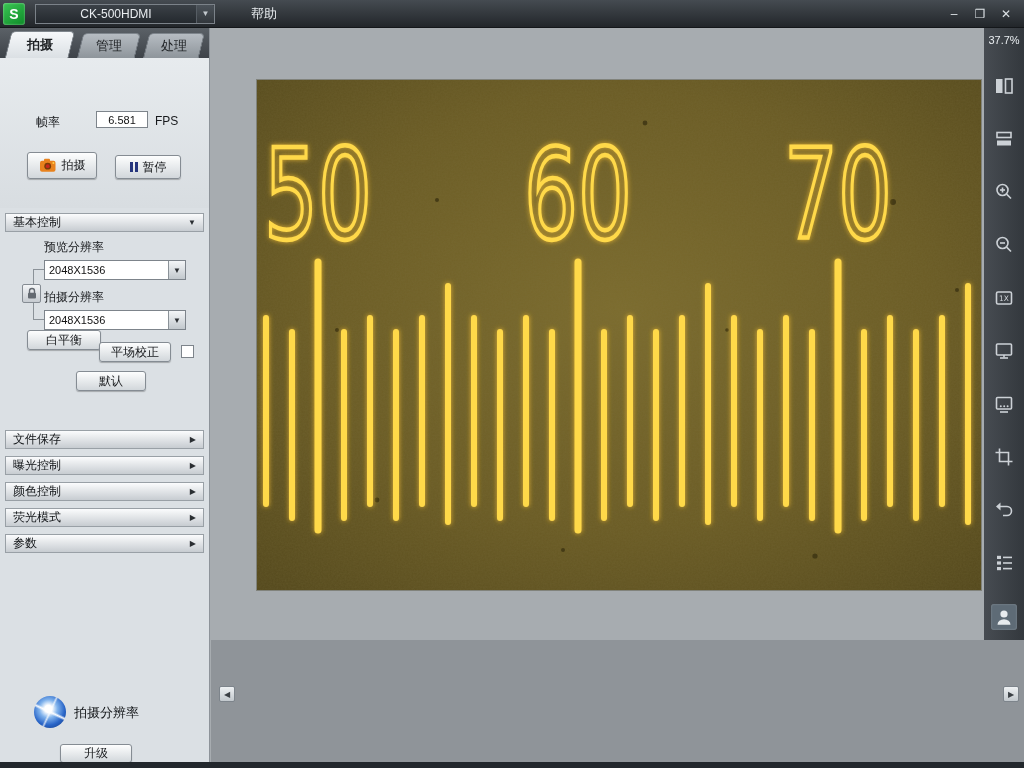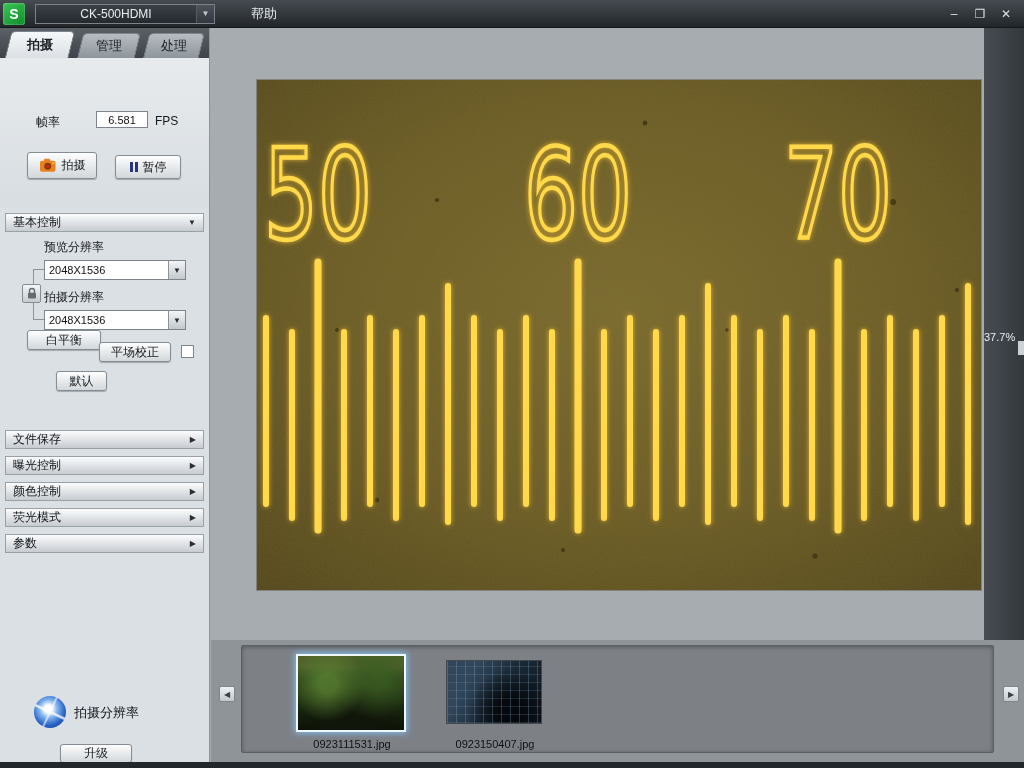--- a/index.html
+++ b/index.html
@@ -73,38 +73,38 @@
   .lock-bracket { position:absolute; left:33px; top:241px; width:11px; height:51px;
     border-left:1px solid #8b9298; border-top:1px solid #8b9298; border-bottom:1px solid #8b9298; }
   .lock-btn { position:absolute; left:22px; top:256px; width:19px; height:19px;
     background:linear-gradient(#f3f5f7,#c7ccd1); border:1px solid #858c93; border-radius:2px;
     display:flex; align-items:center; justify-content:center; }
 
   .btn-wb { left:27px; top:302px; width:74px; height:20px; }
   .btn-ffc { left:99px; top:314px; width:72px; height:20px; }
   .ffc-checkbox { position:absolute; left:181px; top:317px; width:13px; height:13px;
     background:#fff; border:1px solid #7d848b; }
-  .btn-default { left:56px; top:343px; width:51px; height:20px;text-align:center; }
+  .btn-default { left:76px; top:343px; width:70px; height:20px;text-align:center; }
   .btn-upgrade { left:60px; top:716px; width:72px; height:19px; }
 
   .brand-logo { position:absolute; left:34px; top:668px; width:32px; height:32px; border-radius:50%;
     background:
       linear-gradient(25deg, transparent 45%, rgba(255,255,255,.95) 50%, transparent 55%),
       linear-gradient(115deg, transparent 46%, rgba(255,255,255,.7) 50%, transparent 54%),
       radial-gradient(circle at 45% 40%, #ffffff 0 14%, #7fb2ec 35%, #2a66c8 62%, #123a85 92%); }
   .brand-text { position:absolute; left:74px; top:676px; font-size:13px; color:#101316; }
 
   
   .viewer { position:absolute; left:211px; top:28px; right:40px; height:612px; background:#a7acb0;padding-left:16px; }
   .scope-image { position:absolute; left:46px; top:52px; width:724px; height:510px;
     box-shadow:0 0 0 1px rgba(60,55,30,.35); }
 
   
   .toolbar { position:absolute; right:0; top:28px; width:40px; height:612px;
-    background:linear-gradient(90deg,#474c52,#33383d); display:flex; flex-direction:row;
+    background:linear-gradient(90deg,#474c52,#33383d); display:flex; flex-direction:column;
     align-items:center; z-index:25; }
   .zoom-label { margin-top:6px; color:#eaeef1; font-size:11px; }
   .tool { width:26px; height:26px; margin-top:27px; display:flex; align-items:center;
     justify-content:center; }
   .tool:first-of-type { margin-top:12px; }
   .tool.user-tile { margin-top:auto; margin-bottom:10px; background:#5e6b76;
     border-radius:3px; box-shadow:inset 0 0 2px rgba(255,255,255,.3); }
   .tool svg { stroke:#ccd1d6; stroke-width:1.6; fill:none; }
 
   
@@ -395,26 +395,20 @@
   </div>
   <div class="tool user-tile">
     <svg width="22" height="22" viewBox="0 0 22 22">
       <circle cx="11" cy="8" r="3.6" fill="#e7ebee" stroke="none"></circle>
       <path d="M4.5,18.8 a6.5,5.6 0 0 1 13,0 Z" fill="#e7ebee" stroke="none"></path>
     </svg>
   </div>
 </div>
 
 <div class="filmstrip">
-  <div class="strip-panel">
-    <div class="thumb thumb-1"></div>
-    <div class="thumb-label label-1">0923111531.jpg</div>
-    <div class="thumb thumb-2"></div>
-    <div class="thumb-label label-2">0923150407.jpg</div>
-  </div>
   <div class="strip-arrow prev">
     <span>◀</span>
   </div>
   <div class="strip-arrow next">
     <span>▶</span>
   </div>
 </div>
 
 <div class="bottom-bar"></div>
 

